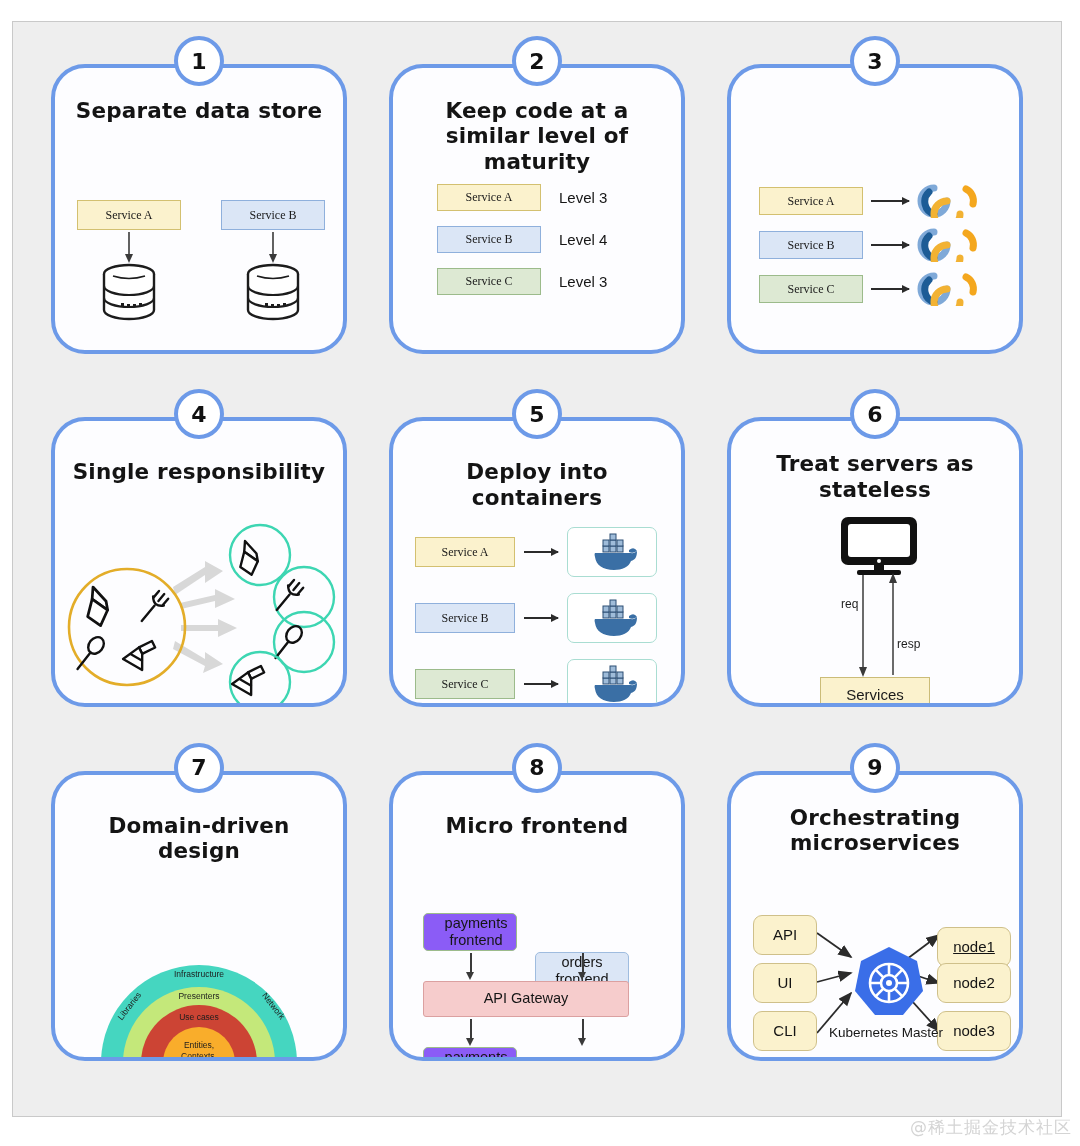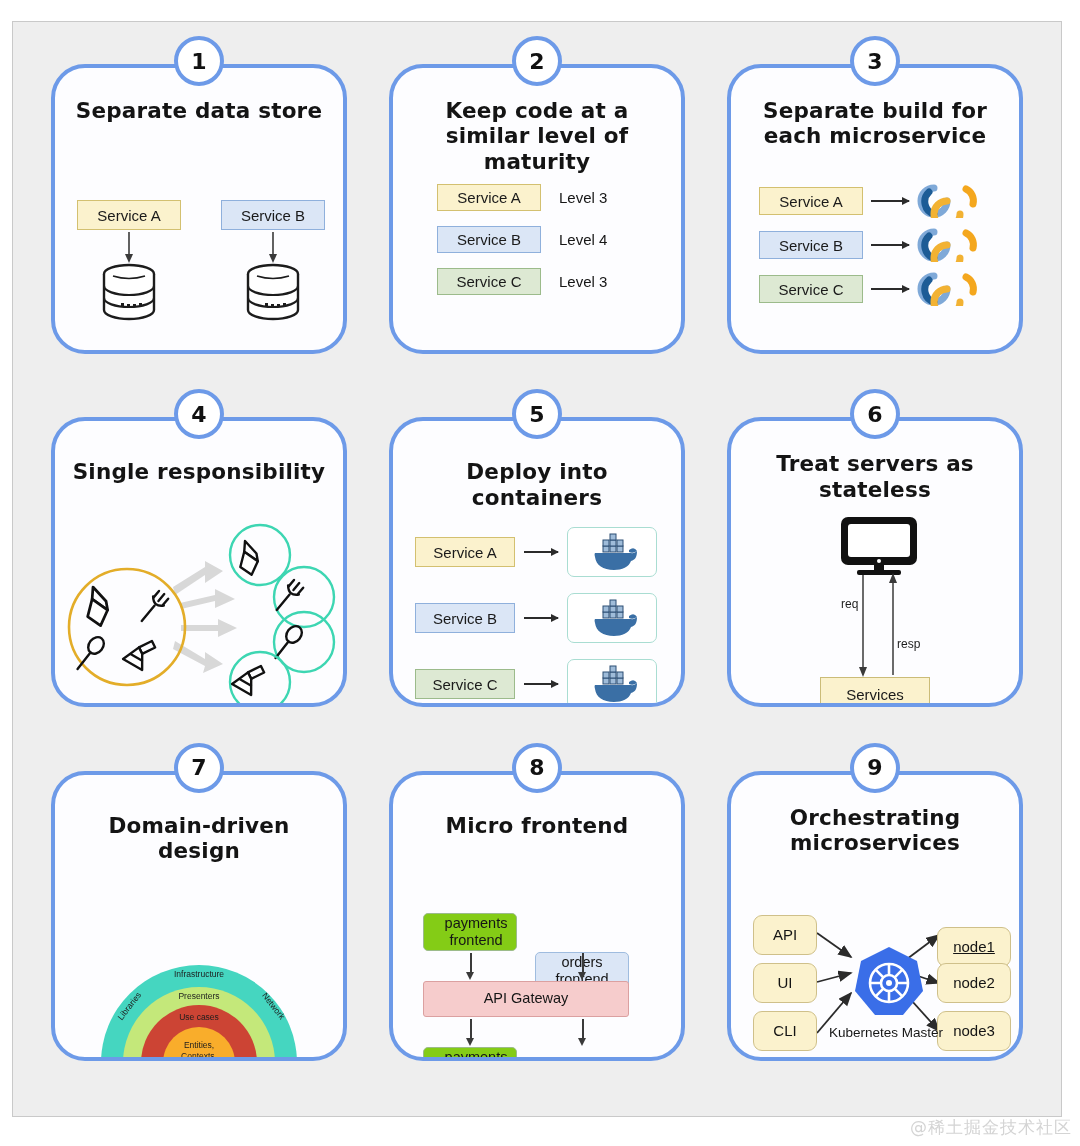--- a/index.html
+++ b/index.html
@@ -62,24 +62,24 @@
   }
   .title.one-line{top:38px;}
 
   .body{position:absolute; left:0; right:0; bottom:0; top:92px;}
 
   
   .chip{
     box-sizing:border-box;
     border:1px solid #b9a84a;
     background:#fbf2cd;
-    font-size:15px;
+    font-size:12px;
     color:#1a1a1a;
     display:flex;align-items:center;justify-content:center;
-    font-family:Liberation Sans, sans-serif;
+    font-family:Liberation Serif, serif;
     text-align:right;
   }
   .chip.blue{background:#dbe6f6;border-color:#8fb0dc;}
   .chip.green{background:#dde9d3;border-color:#9cbb8b;}
   .chip.cream{background:#fbf2cd;border-color:#d3c070;}
 
   .lbl{font-family:Liberation Sans, sans-serif;font-size:15px;color:#161616;}
 
   
   .p1-chip{position:absolute; width:104px; height:30px;}
@@ -124,21 +124,21 @@
   .ringtxt{position:absolute;font-family:"Liberation Sans",sans-serif;color:#1d1d1d;font-size:8.5px;text-align:center;}
 
   
   .p8box{
     position:absolute;box-sizing:border-box;
     display:flex;align-items:center;justify-content:center;
     text-align:center;font-size:14.5px;line-height:1.15;
     font-family:"Liberation Sans",sans-serif;color:#151515;
     border-radius:5px;
   }
-  .p8box.green{background:#84cc16;border:1px solid #9cbb8b;padding-left:12px;}
+  .p8box.green{background:#8b5cf6;border:1px solid #9cbb8b;padding-left:12px;}
   .p8box.blue{background:#dbe6f6;border:1px solid #9fbcdf;margin-top:39px;}
   .p8box.pink{background:#f6cccc;border:1px solid #dba0a0;border-radius:3px;}
   .arrow-v{position:absolute;width:1.6px;background:#3a3a3a;}
   .arrow-v::after{
     content:"";position:absolute;bottom:-7px;left:-3.7px;
     border-top:8px solid #3a3a3a;
     border-left:4.5px solid transparent;
     border-right:4.5px solid transparent;
   }
 
@@ -229,21 +229,20 @@
             <div class="chip green">Service C</div>
             <div class="lbl">Level 3</div>
           </div>
         </div>
       </div>
     </div>
 
     <div class="cell">
       <div class="badge">3</div>
       <div class="card">
-        <div class="title">Separate build for each microservice</div>
         <div class="body">
 
           <div class="p3-row" style="top:24px;">
             <div class="chip cream">Service A</div>
             <div class="arrow-h" style="width:38px;margin-left:8px;margin-right:8px;"></div>
             <svg width="66" height="34" viewBox="0 0 66 34">
               <path d="M30 17 A13 13 0 1 1 17 4" fill="none" stroke="#7fa9d8" stroke-width="7" stroke-linecap="round"></path>
               <path d="M17 30 A13 13 0 0 1 12 8" fill="none" stroke="#1d5c96" stroke-width="7" stroke-linecap="round"></path>
               <path d="M30 17 A13 13 0 1 0 43 30" fill="none" stroke="#f2b233" stroke-width="7" stroke-linecap="round"></path>
               <path d="M49 5 A13 13 0 0 1 56 20" fill="none" stroke="#f4a71e" stroke-width="7" stroke-linecap="round"></path>

